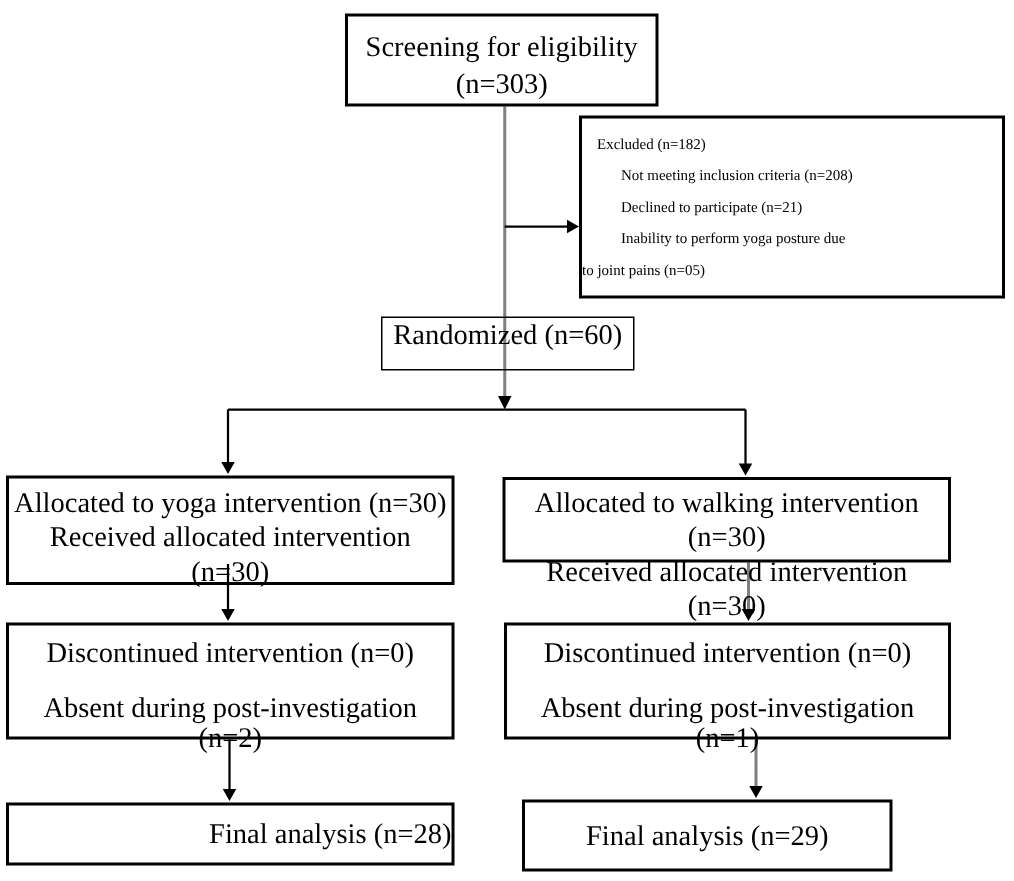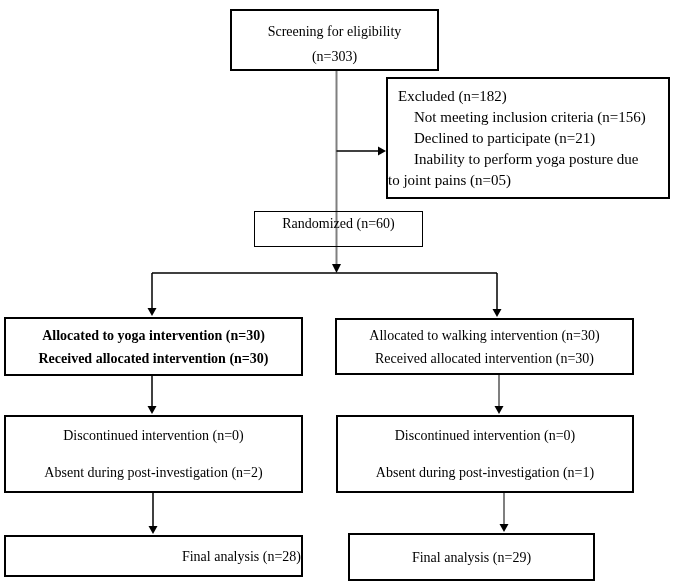--- a/index.html
+++ b/index.html
@@ -17,31 +17,31 @@
   .connectors {
     position: absolute;
     left: 0; top: 0;
     width: 676px; height: 587px;
   }
 
   .node {
     position: absolute;
     border: 2px solid #000000;
     background: transparent;
-    font-size: 14px;
+    font-size: 19px;
     line-height: 23px;
     text-align: center;
   }
 
   
   .screening   { left: 230px; top: 9px;   width: 209px; height: 62px; padding-top: 8px; line-height: 25px; }
-  .excluded    { left: 386px; top: 77px;  width: 284px; height: 122px; text-align: left; font-size: 15px; line-height: 21px; padding-top: 7px; }
+  .excluded    { left: 386px; top: 77px;  width: 284px; height: 122px; text-align: left; font-size: 10px; line-height: 21px; padding-top: 7px; }
   .randomized  { left: 254px; top: 211px; width: 169px; height: 36px; border-width: 1px;
                  display: flex; align-items: flex-start; justify-content: center; }
-  .alloc-left  { left: 4px;   top: 317px; width: 299px; height: 59px; padding-top: 5px; font-weight: bold; }
+  .alloc-left  { left: 4px;   top: 317px; width: 299px; height: 73px; padding-top: 5px; }
   .alloc-right { left: 335px; top: 318px; width: 299px; height: 57px; padding-top: 4px; }
   .disc-left   { left: 4px;   top: 415px; width: 299px; height: 78px; padding-top: 9px; line-height: 20px; }
   .disc-right  { left: 336px; top: 415px; width: 298px; height: 78px; padding-top: 9px; line-height: 20px; }
   .disc-gap    { display: block; height: 17px; }
   .final-left  { left: 4px;   top: 535px; width: 299px; height: 42px;
                  display: flex; align-items: center; justify-content: flex-end; }
   .final-right { left: 348px; top: 533px; width: 247px; height: 48px;
                  display: flex; align-items: center; justify-content: center; }
 
   .xline { display: block; white-space: nowrap; }
@@ -103,21 +103,21 @@
     </g>
   </svg>
 
   <div class="node screening">
     <span class="boxline">Screening for eligibility</span>
     <span class="boxline">(n=303)</span>
   </div>
 
   <div class="node excluded">
     <span class="xline indent0">Excluded (n=182)</span>
-    <span class="xline indent1">Not meeting inclusion criteria (n=156)</span>
+    <span class="xline indent1">Not meeting inclusion criteria (n=208)</span>
     <span class="xline indent1">Declined to participate (n=21)</span>
     <span class="xline indent1">Inability to perform yoga posture due</span>
     <span class="xline indent2">to joint pains (n=05)</span>
   </div>
 
   <div class="node randomized">
     <span>Randomized (n=60)</span>
   </div>
 
   <div class="node alloc-left">

